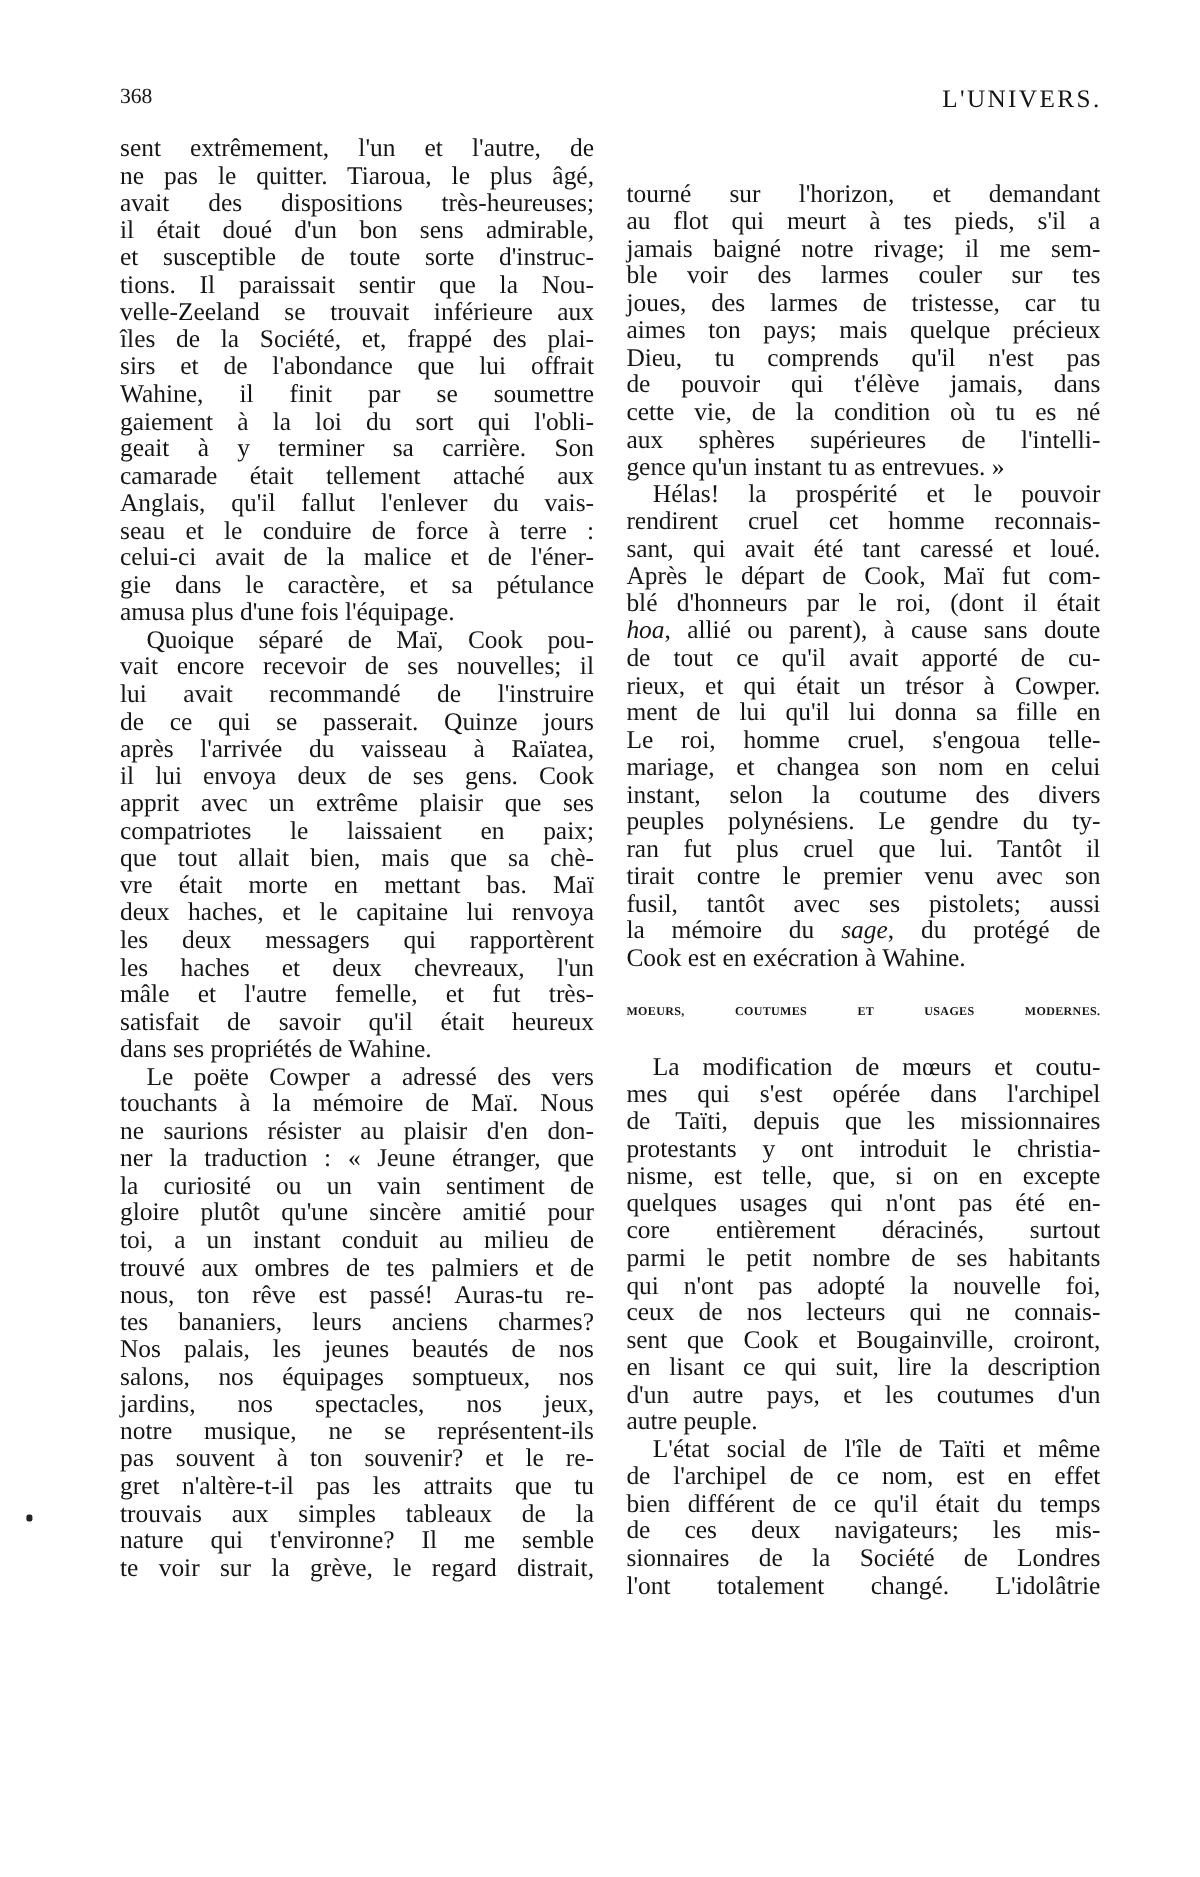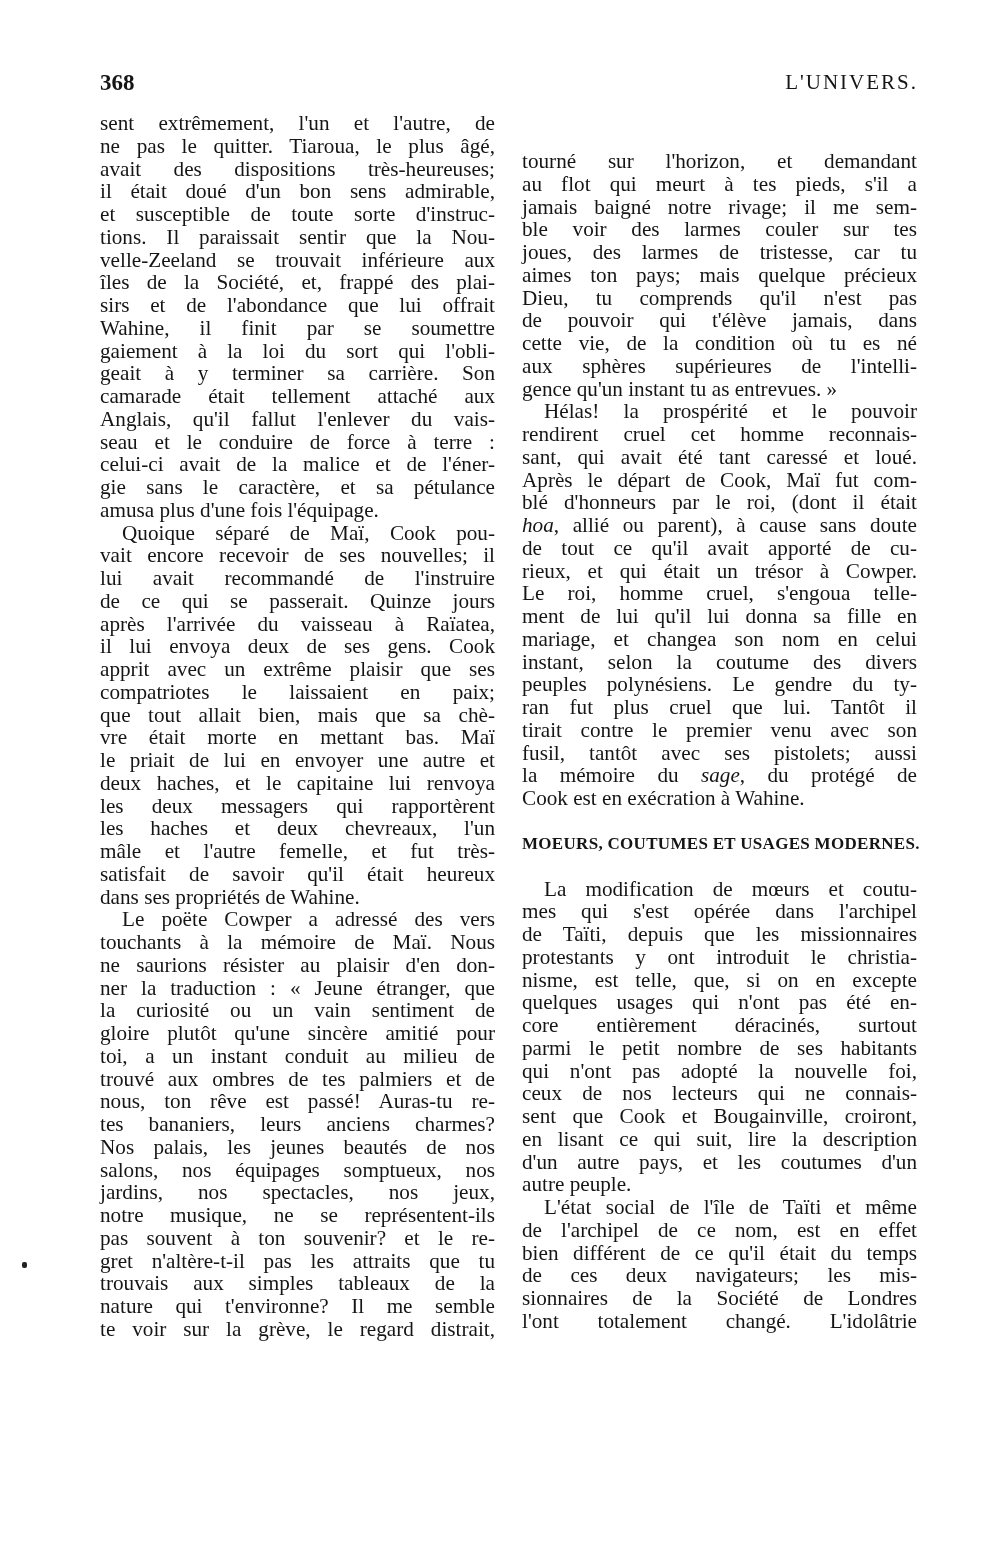--- a/index.html
+++ b/index.html
@@ -1,31 +1,31 @@
 <!DOCTYPE html>
 <html><head>
   <meta charset="utf-8">
   <style>
     html, body { margin: 0; padding: 0; background: #ffffff; }
     body { width: 1000px; height: 1564px; position: relative; overflow: hidden;
            font-family: "DejaVu Serif", "Liberation Serif", serif; color: #151515; }
     .page-header { position: absolute; top: 70px; left: 100px; width: 818px; height: 30px; }
-    .page-number { position: absolute; left: 0; top: 0; font-size: 23px; font-weight: bold;
+    .page-number { position: absolute; left: 0; top: 0; font-size: 18px; font-weight: normal;
                    font-family: "Liberation Serif", serif; }
     .running-title { position: absolute; left: 0; right: 0; top: 0; text-align: right;
                      font-size: 21px; letter-spacing: 2px; font-family: "Liberation Serif", serif; }
     .column { position: absolute; top: 112px; width: 395px; }
     .col-left { left: 100px; }
     .col-right { left: 522px; margin-top: 38px; }
     .line { font-family: "Liberation Serif", serif; font-size: 21.2px; line-height: 22.75px;
             height: 22.75px; white-space: nowrap; text-align: justify; text-align-last: justify;
             overflow: visible; }
     .line.last { text-align-last: left; }
     .line.indent { padding-left: 22px; }
-    .section-heading { font-family: "Liberation Serif", serif; font-size: 17px; font-weight: bold;
+    .section-heading { font-family: "Liberation Serif", serif; font-size: 10px; font-weight: bold;
                        letter-spacing: 0.3px; white-space: nowrap; height: 22.75px; line-height: 22.75px;
                        margin-top: 23px; margin-bottom: 22px; text-align: justify; text-align-last: justify; }
     i { font-style: italic; }
     .speck { position: absolute; width: 5px; height: 6px; background: #222; border-radius: 2px; }
   </style>
 </head>
 <body>
 
 <div class="page-header">
   <span class="page-number">368</span>
@@ -42,33 +42,32 @@
     <div class="line">velle-Zeeland se trouvait inférieure aux</div>
     <div class="line">îles de la Société, et, frappé des plai-</div>
     <div class="line">sirs et de l'abondance que lui offrait</div>
     <div class="line">Wahine, il finit par se soumettre</div>
     <div class="line">gaiement à la loi du sort qui l'obli-</div>
     <div class="line">geait à y terminer sa carrière. Son</div>
     <div class="line">camarade était tellement attaché aux</div>
     <div class="line">Anglais, qu'il fallut l'enlever du vais-</div>
     <div class="line">seau et le conduire de force à terre :</div>
     <div class="line">celui-ci avait de la malice et de l'éner-</div>
-    <div class="line">gie sans le caractère, et sa pétulance</div>
+    <div class="line">gie dans le caractère, et sa pétulance</div>
     <div class="line last">amusa plus d'une fois l'équipage.</div>
     <div class="line indent">Quoique séparé de Maï, Cook pou-</div>
     <div class="line">vait encore recevoir de ses nouvelles; il</div>
     <div class="line">lui avait recommandé de l'instruire</div>
     <div class="line">de ce qui se passerait. Quinze jours</div>
     <div class="line">après l'arrivée du vaisseau à Raïatea,</div>
     <div class="line">il lui envoya deux de ses gens. Cook</div>
     <div class="line">apprit avec un extrême plaisir que ses</div>
     <div class="line">compatriotes le laissaient en paix;</div>
     <div class="line">que tout allait bien, mais que sa chè-</div>
     <div class="line">vre était morte en mettant bas. Maï</div>
-    <div class="line">le priait de lui en envoyer une autre et</div>
     <div class="line">deux haches, et le capitaine lui renvoya</div>
     <div class="line">les deux messagers qui rapportèrent</div>
     <div class="line">les haches et deux chevreaux, l'un</div>
     <div class="line">mâle et l'autre femelle, et fut très-</div>
     <div class="line">satisfait de savoir qu'il était heureux</div>
     <div class="line last">dans ses propriétés de Wahine.</div>
     <div class="line indent">Le poëte Cowper a adressé des vers</div>
     <div class="line">touchants à la mémoire de Maï. Nous</div>
     <div class="line">ne saurions résister au plaisir d'en don-</div>
     <div class="line">ner la traduction : « Jeune étranger, que</div>
@@ -102,22 +101,22 @@
       <div class="line">aux sphères supérieures de l'intelli-</div>
       <div class="line last">gence qu'un instant tu as entrevues. »</div>
       <div class="line indent">Hélas! la prospérité et le pouvoir</div>
       <div class="line">rendirent cruel cet homme reconnais-</div>
       <div class="line">sant, qui avait été tant caressé et loué.</div>
       <div class="line">Après le départ de Cook, Maï fut com-</div>
       <div class="line">blé d'honneurs par le roi, (dont il était</div>
       <div class="line"><i>hoa</i><span>, allié ou parent), à cause sans doute</span></div>
       <div class="line">de tout ce qu'il avait apporté de cu-</div>
       <div class="line">rieux, et qui était un trésor à Cowper.</div>
+      <div class="line">ment de lui qu'il lui donna sa fille en</div>
       <div class="line">Le roi, homme cruel, s'engoua telle-</div>
-      <div class="line">ment de lui qu'il lui donna sa fille en</div>
       <div class="line">mariage, et changea son nom en celui</div>
       <div class="line">instant, selon la coutume des divers</div>
       <div class="line">peuples polynésiens. Le gendre du ty-</div>
       <div class="line">ran fut plus cruel que lui. Tantôt il</div>
       <div class="line">tirait contre le premier venu avec son</div>
       <div class="line">fusil, tantôt avec ses pistolets; aussi</div>
       <div class="line"><span>la mémoire du </span><i>sage</i><span>, du protégé de</span></div>
       <div class="line last">Cook est en exécration à Wahine.</div>
     </div>
   <div class="section-heading">MOEURS, COUTUMES ET USAGES MODERNES.</div>

